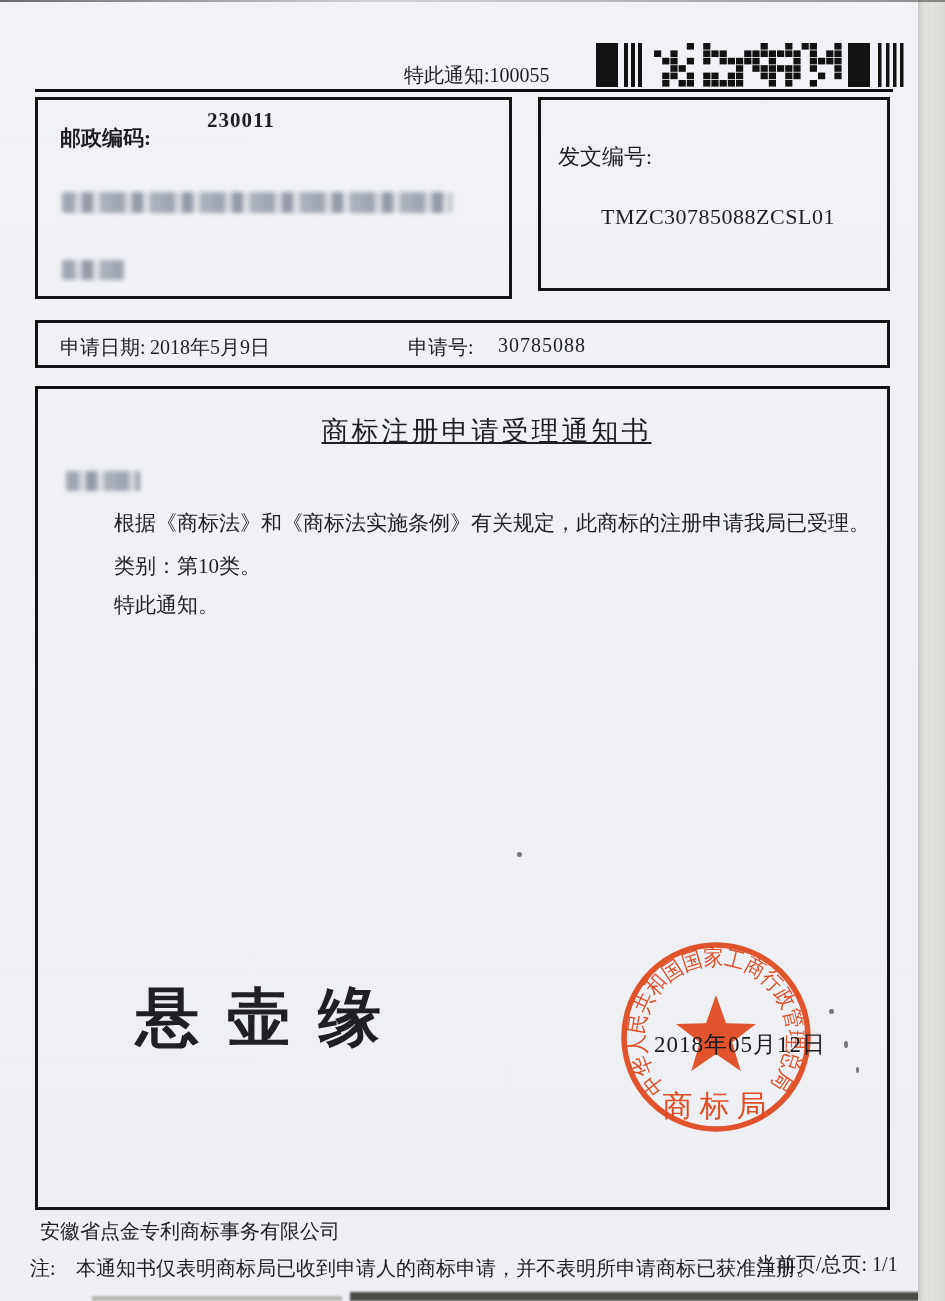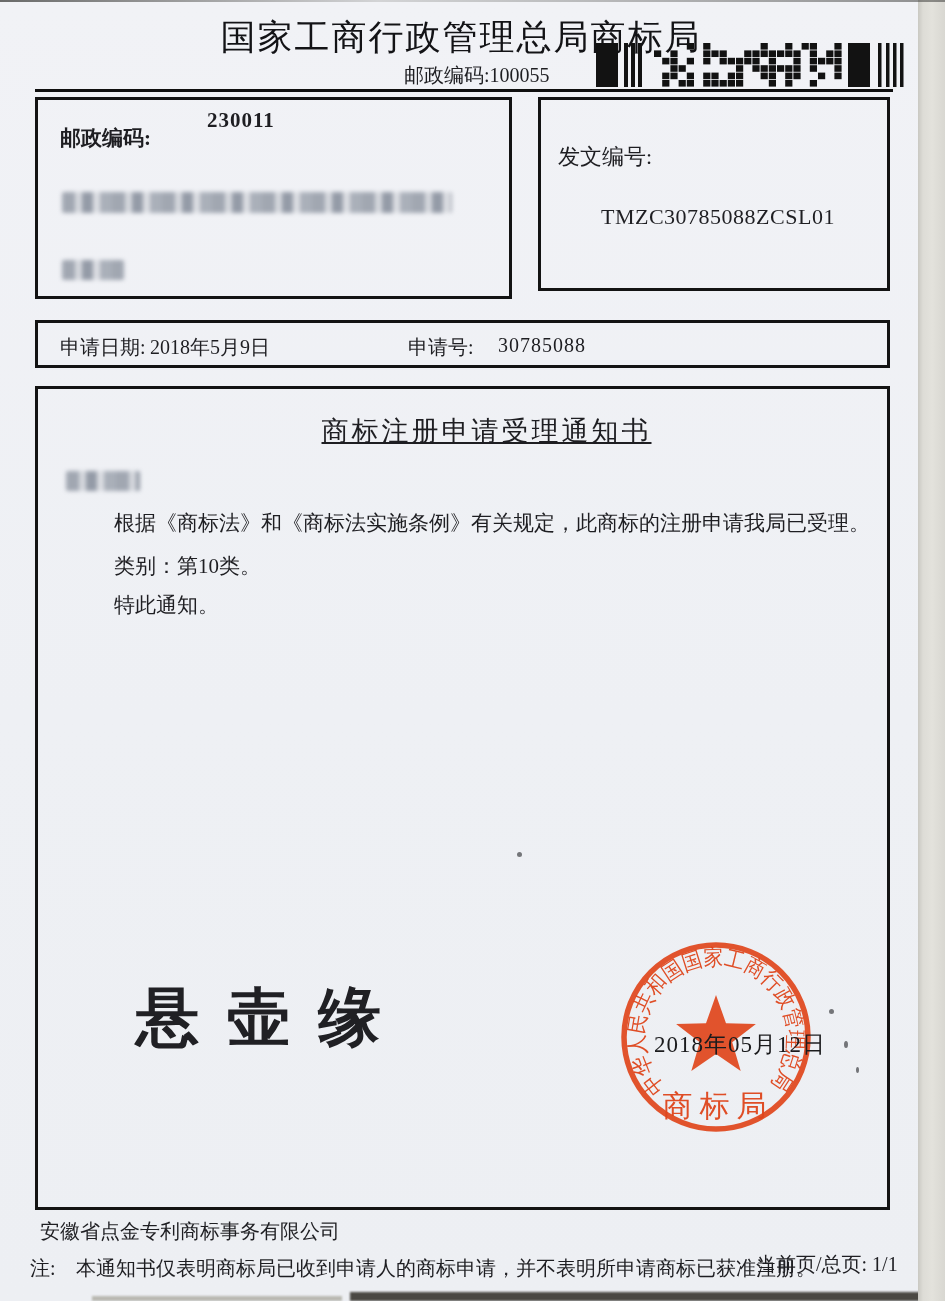--- a/index.html
+++ b/index.html
@@ -59,22 +59,21 @@
   .note-text{left:76px;top:1255px;font-size:20px;white-space:nowrap;}
   .page-ind{left:756px;top:1251px;font-size:20px;white-space:nowrap;}
   .speck{position:absolute;background:#55565a;border-radius:50%;opacity:.8;}
   .strip{position:absolute;filter:blur(1px);}
 </style>
 </head>
 <body>
 
 <div class="paper">
 
-  <div class="abs org-title">国家工商行政管理总局商标局</div>
-  <div class="abs hq-postcode">邮政编码:100055</div>
+  <div class="abs hq-postcode">特此通知:100055</div>
 
   <svg class="abs" style="left:596px;top:40px;" width="312" height="50" id="barcode-svg">
       <rect x="0" y="3" width="22" height="44" fill="#121212"></rect>
       <rect x="28" y="3" width="4" height="44" fill="#121212"></rect>
       <rect x="35" y="3" width="4" height="44" fill="#121212"></rect>
       <rect x="42" y="3" width="4" height="44" fill="#121212"></rect>
       <rect x="58" y="10.4" width="7.2" height="6.6" fill="#121212"></rect>
       <rect x="66.2" y="17.8" width="7.2" height="6.6" fill="#121212"></rect>
       <rect x="66.2" y="32.6" width="7.2" height="6.6" fill="#121212"></rect>
       <rect x="66.2" y="40" width="7.2" height="6.6" fill="#121212"></rect>

